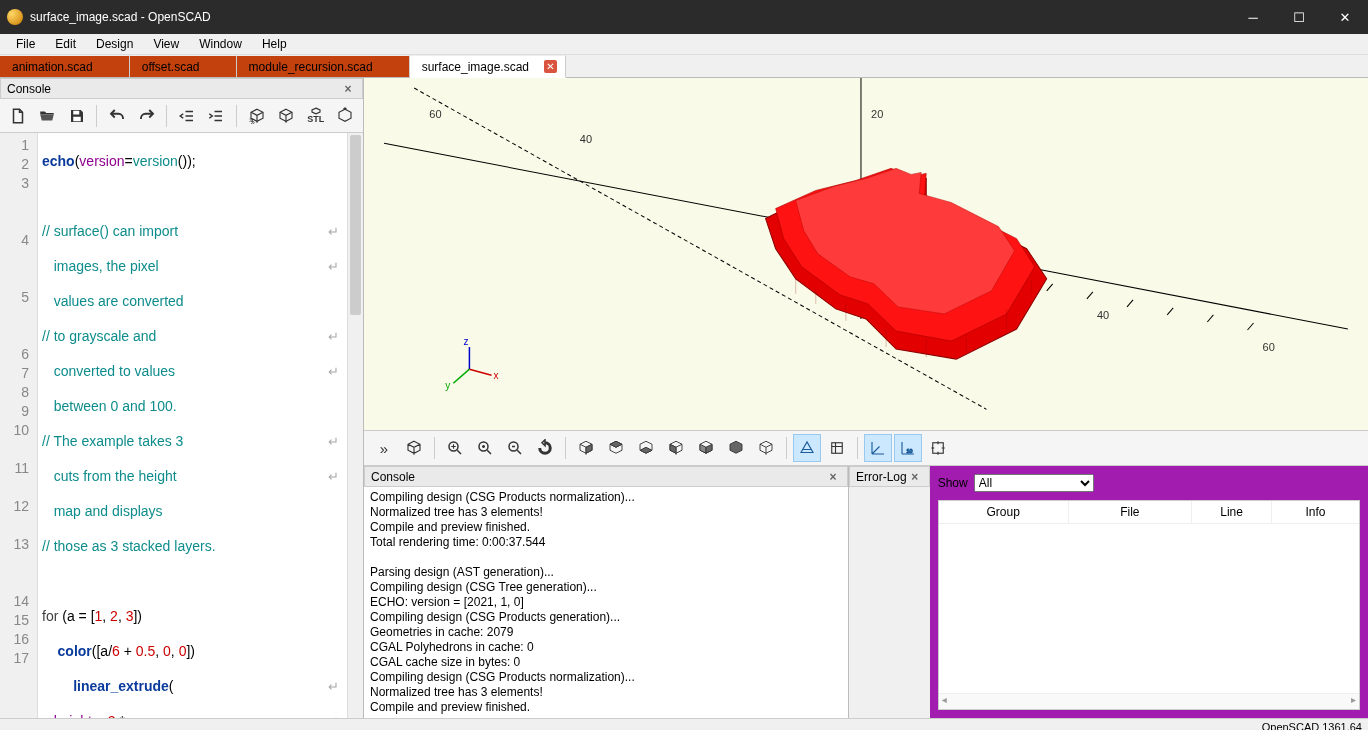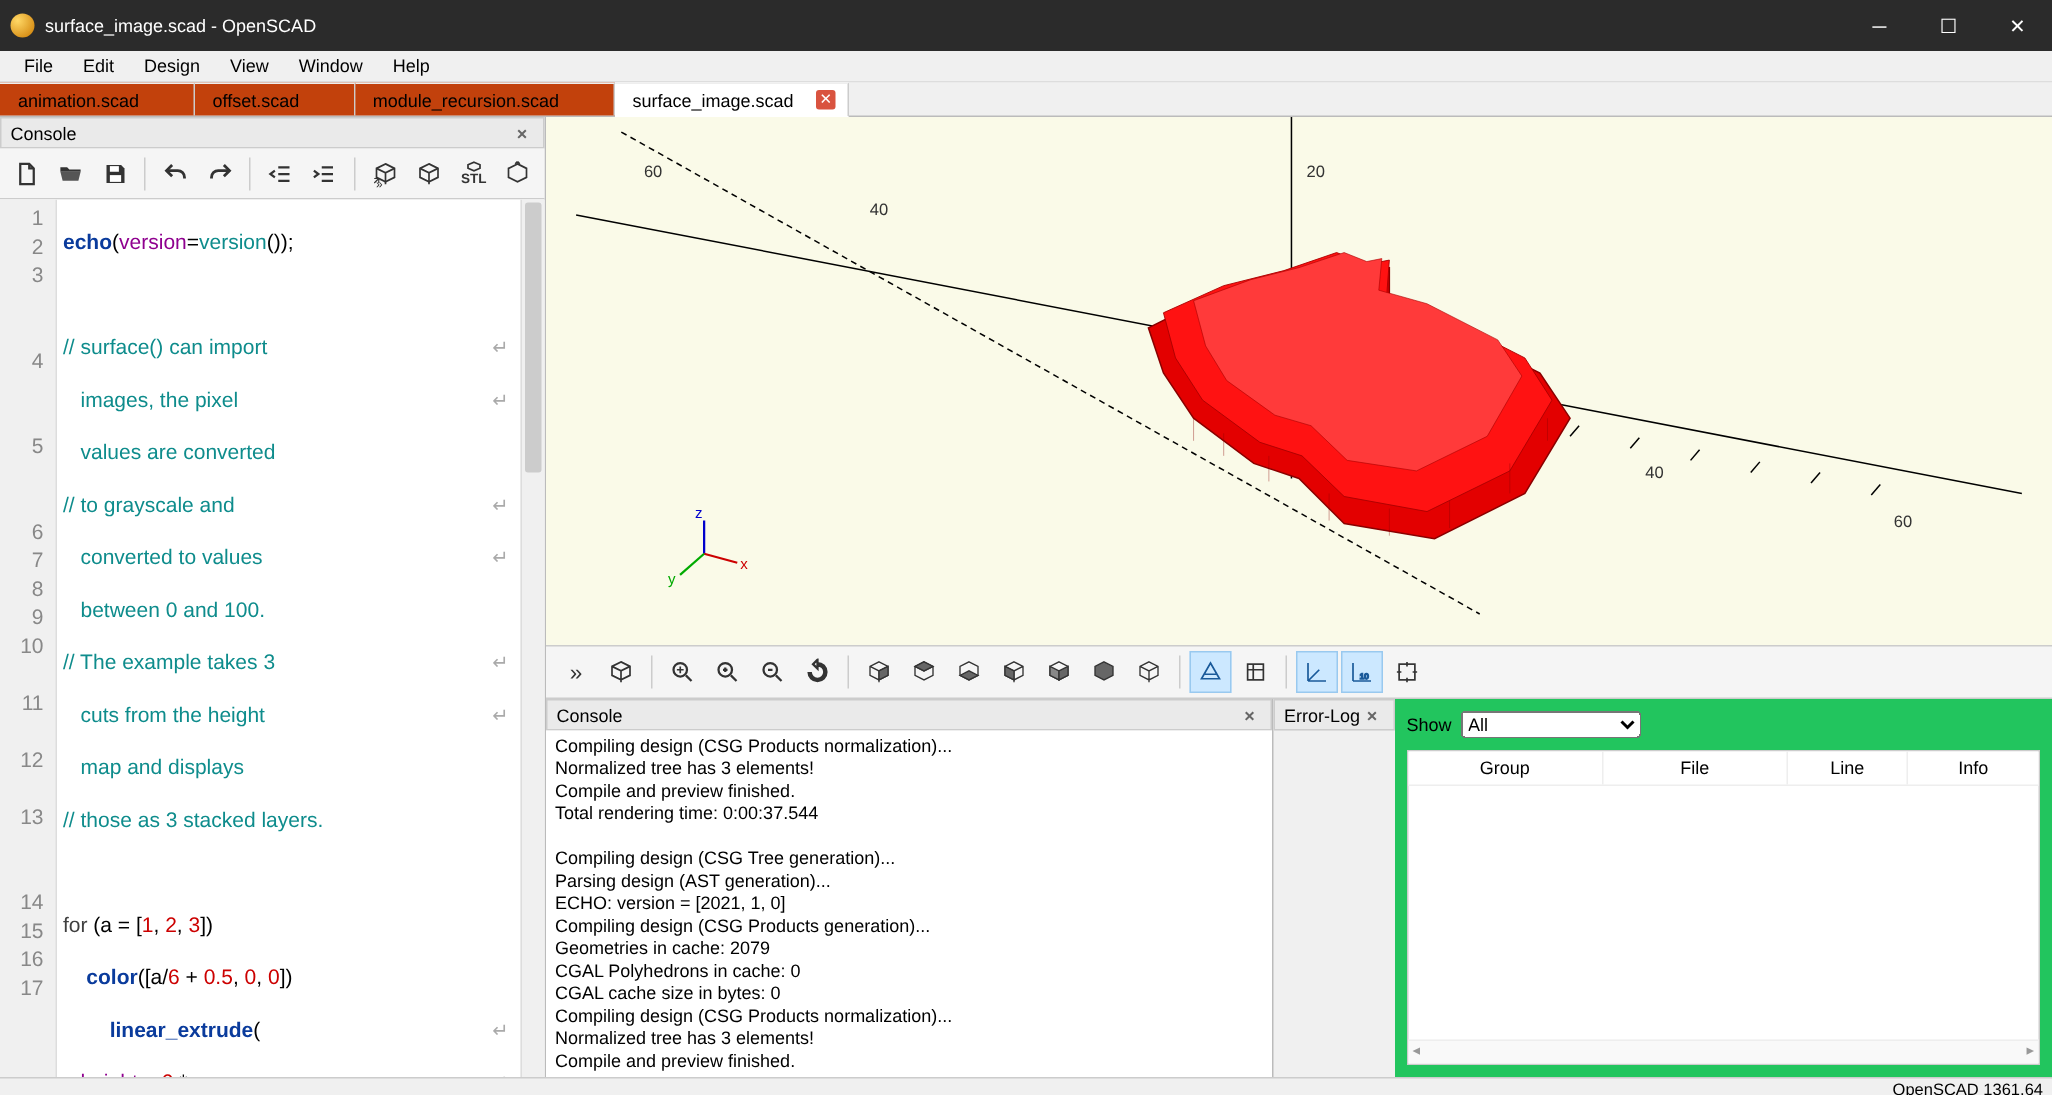--- a/index.html
+++ b/index.html
@@ -48,21 +48,21 @@
 .viewport-3d svg { position: absolute; inset: 0; }
 
 .view-toolbar { height: 36px; background: #f5f5f5; border-top: 1px solid #ccc; border-bottom: 1px solid #ccc; display: flex; align-items: center; padding: 0 6px; gap: 2px; }
 .view-btn { width: 28px; height: 28px; display: flex; align-items: center; justify-content: center; font-size: 15px; color: #333; border: 1px solid transparent; }
 .view-btn.active { background: #cce8ff; border: 1px solid #99c9ef; }
 
 .bottom-panes { height: 252px; display: flex; }
 .console-pane { width: 485px; display: flex; flex-direction: column; border-right: 1px solid #bbb; }
 .console-content { flex: 1; background: #fff; padding: 3px 6px; font-size: 12px; overflow: hidden; line-height: 1.25; }
 .errorlog-pane { flex: 1; display: flex; flex-direction: row; }
-.errorlog-body { flex: 1; background: #22c55e; padding: 8px; font-size: 12px; display: flex; flex-direction: column; }
+.errorlog-body { flex: 1; background: #a21caf; padding: 8px; font-size: 12px; display: flex; flex-direction: column; }
 .errorlog-filter { display: flex; align-items: center; gap: 6px; margin-bottom: 8px; }
 .errorlog-filter select { width: 120px; font-size: 12px; }
 .errorlog-table { flex: 1; background: #fff; border: 1px solid #ccc; display: flex; flex-direction: column; }
 .errorlog-thead { display: flex; background: #fff; border-bottom: 1px solid #eee; }
 .errorlog-thead div { padding: 4px 8px; border-right: 1px solid #eee; text-align: center; }
 .errorlog-thead .c1 { width: 130px; }
 .errorlog-thead .c2 { flex: 1.5; }
 .errorlog-thead .c3 { width: 80px; }
 .errorlog-thead .c4 { flex: 1; border-right: none; }
 .errorlog-scroll { height: 16px; border-top: 1px solid #eee; background: #f9f9f9; position: relative; }
@@ -423,22 +423,22 @@
         <div class="pane-header">
           <span>Console</span>
           <span class="hx">×</span>
         </div>
         <div class="console-content" id="console-lines">
             <div>Compiling design (CSG Products normalization)...</div>
             <div>Normalized tree has 3 elements!</div>
             <div>Compile and preview finished.</div>
             <div>Total rendering time: 0:00:37.544</div>
             <div>&nbsp;</div>
+            <div>Parsing design (AST generation)...</div>
             <div>Compiling design (CSG Tree generation)...</div>
-            <div>Parsing design (AST generation)...</div>
             <div>ECHO: version = [2021, 1, 0]</div>
             <div>Compiling design (CSG Products generation)...</div>
             <div>Geometries in cache: 2079</div>
             <div>CGAL Polyhedrons in cache: 0</div>
             <div>CGAL cache size in bytes: 0</div>
             <div>Compiling design (CSG Products normalization)...</div>
             <div>Normalized tree has 3 elements!</div>
             <div>Compile and preview finished.</div>
           </div>
       </div>

